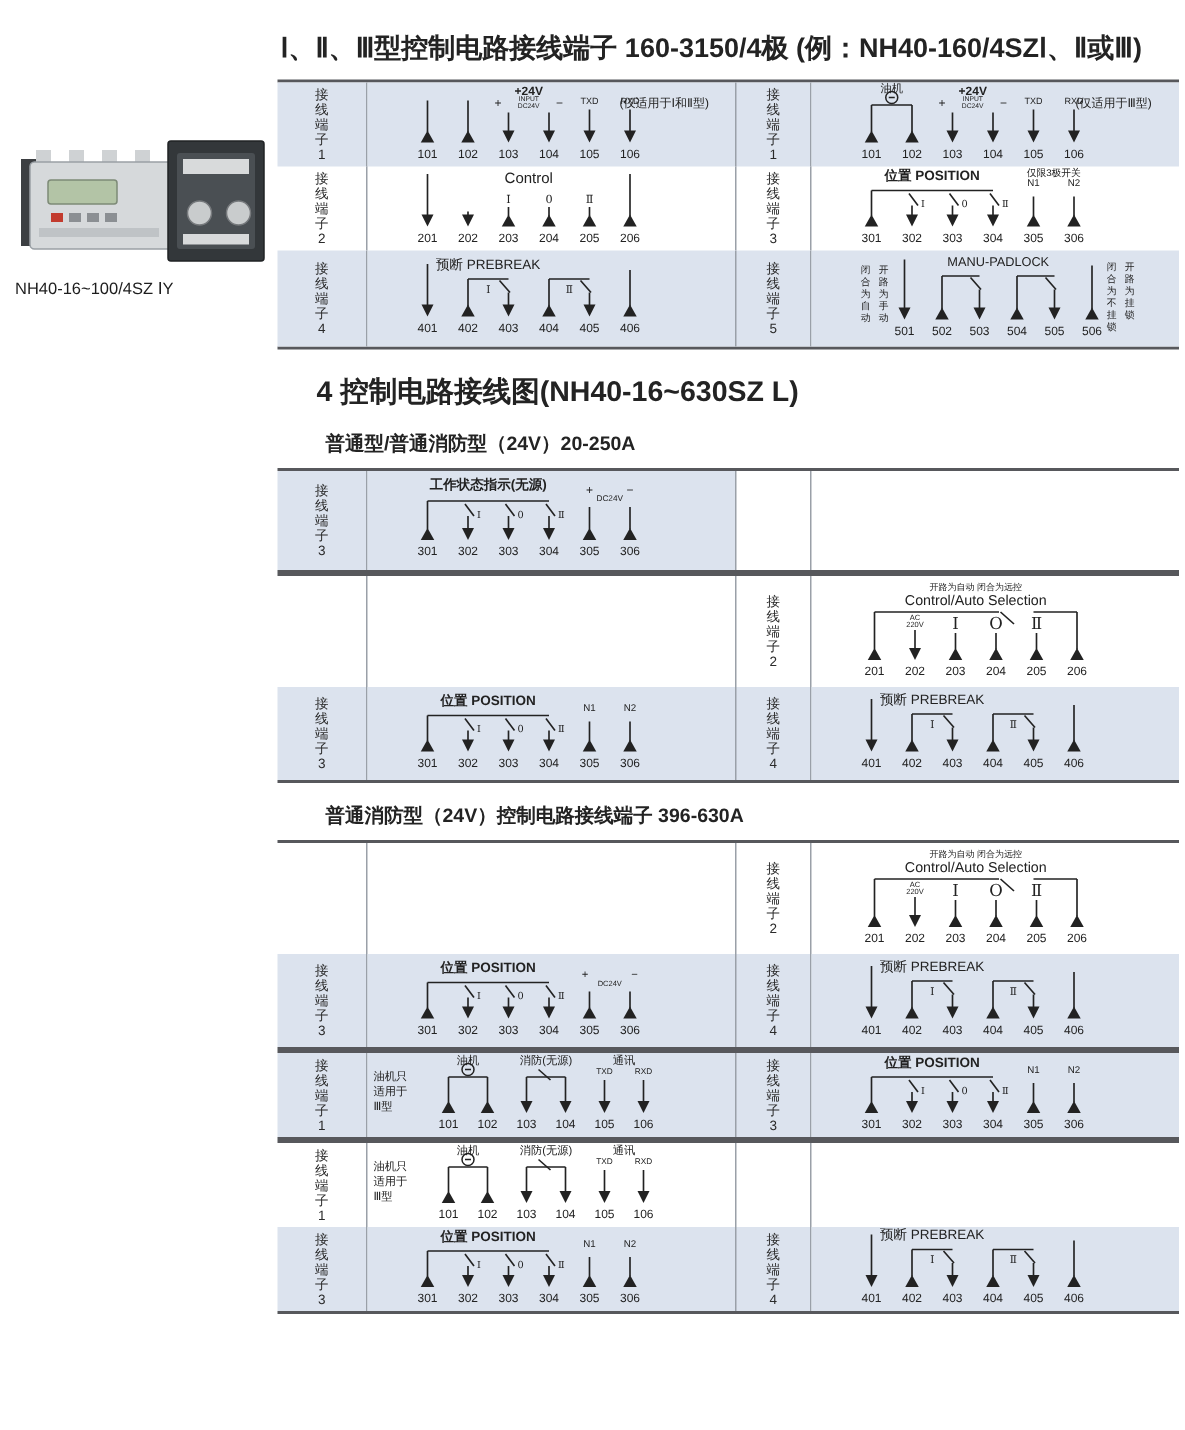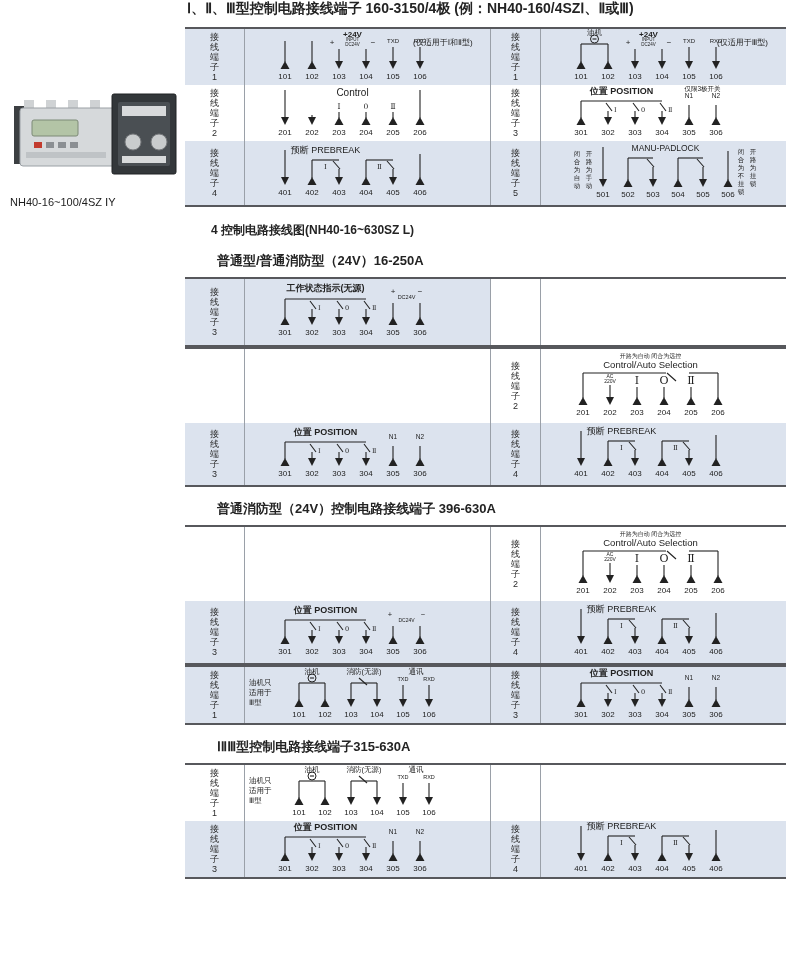--- a/index.html
+++ b/index.html
@@ -1,21 +1,21 @@
 <!DOCTYPE html>
 <html><head>
 <meta charset="utf-8">
 <style>
   html,body{margin:0;padding:0;background:#ffffff;}
   body{width:790px;height:953px;position:relative;font-family:"Liberation Sans",sans-serif;color:#232323;overflow:hidden;}
   .product{position:absolute;left:12px;top:86px;width:168px;height:96px;}
-  .caption{position:absolute;left:10px;top:186px;font-size:11px;color:#1d1d1d;margin-top:10px;}
+  .caption{position:absolute;left:10px;top:186px;font-size:11px;color:#1d1d1d;}
   .content{position:absolute;left:185px;top:0;width:601px;}
-  .t-main{margin:0 0 9px 2px;font-size:14px;font-weight:bold;}
-  .t-sec4{margin:15px 0 0 26px;font-size:12px;font-weight:bold;}
+  .t-main{margin:20px 0 9px 2px;font-size:18px;font-weight:bold;}
+  .t-sec4{margin:15px 0 0 26px;font-size:19px;font-weight:bold;}
   .t-sub{margin:13px 0 7px 32px;font-size:13px;font-weight:bold;}
   .wiretable{border-top:2px solid #57585c;border-bottom:2px solid #57585c;width:601px;}
   .wrow{display:flex;}
   .wcell-label{border-left:1px solid #9aa0a8;border-right:1px solid #9aa0a8;display:flex;align-items:center;justify-content:center;font-size:9px;line-height:10px;text-align:center;white-space:pre-line;color:#2a2a2a;}
   .wrow .wcell-label:first-child{border-left:none;}
   .w60{width:59px;}
   .w50{width:49px;}
   .wcell-diag{flex:1;display:flex;align-items:center;overflow:hidden;}
   .wcell-diag svg{display:block;}
   .shaded{background:#dce3ee;}
@@ -282,21 +282,21 @@
             <text x="212" y="13" font-size="6.5" text-anchor="middle" font-family="Liberation Sans,sans-serif" fill="#222">开</text>
             <text x="212" y="21" font-size="6.5" text-anchor="middle" font-family="Liberation Sans,sans-serif" fill="#222">路</text>
             <text x="212" y="29" font-size="6.5" text-anchor="middle" font-family="Liberation Sans,sans-serif" fill="#222">为</text>
             <text x="212" y="37" font-size="6.5" text-anchor="middle" font-family="Liberation Sans,sans-serif" fill="#222">挂</text>
             <text x="212" y="45" font-size="6.5" text-anchor="middle" font-family="Liberation Sans,sans-serif" fill="#222">锁</text>
           </svg>
         </div>
       </div>
     </div>
   <div class="t-sec4">4 控制电路接线图(NH40-16~630SZ L)</div>
-  <div class="t-sub">普通型/普通消防型（24V）16-250A</div>
+  <div class="t-sub">普通型/普通消防型（24V）20-250A</div>
   <div class="wiretable">
       <div class="wrow" style="height: 66px;">
         <div class="wcell-label w60 shaded">接
 线
 端
 子
 3</div>
         <div class="wcell-diag shaded">
           <svg width="242" height="62" viewBox="0 0 242 62">
             <text x="80.5" y="10" font-size="9" text-anchor="middle" font-weight="bold" font-family="Liberation Sans,sans-serif" fill="#222">工作状态指示(无源)</text>
@@ -642,21 +642,20 @@
             <line x1="148" y1="20" x2="148" y2="33" stroke="#222" stroke-width="1.1"></line>
             <polygon points="148,32 143.5,40 152.5,40" fill="#222"></polygon>
             <text x="148" y="50" font-size="8" text-anchor="middle" font-family="Liberation Sans,sans-serif" fill="#222">305</text>
             <line x1="175" y1="20" x2="175" y2="33" stroke="#222" stroke-width="1.1"></line>
             <polygon points="175,32 170.5,40 179.5,40" fill="#222"></polygon>
             <text x="175" y="50" font-size="8" text-anchor="middle" font-family="Liberation Sans,sans-serif" fill="#222">306</text>
           </svg>
         </div>
       </div>
     </div>
-  <div class="t-sub">ⅠⅡⅢ型控制电路接线端子315-630A</div>
   <div class="wiretable">
       <div class="wrow" style="height: 56px;">
         <div class="wcell-label w60">接
 线
 端
 子
 1</div>
         <div class="wcell-diag">
           <svg width="242" height="56" viewBox="0 0 242 56">
             <text x="67" y="7" font-size="7.5" text-anchor="middle" font-family="Liberation Sans,sans-serif" fill="#222">油机</text>

